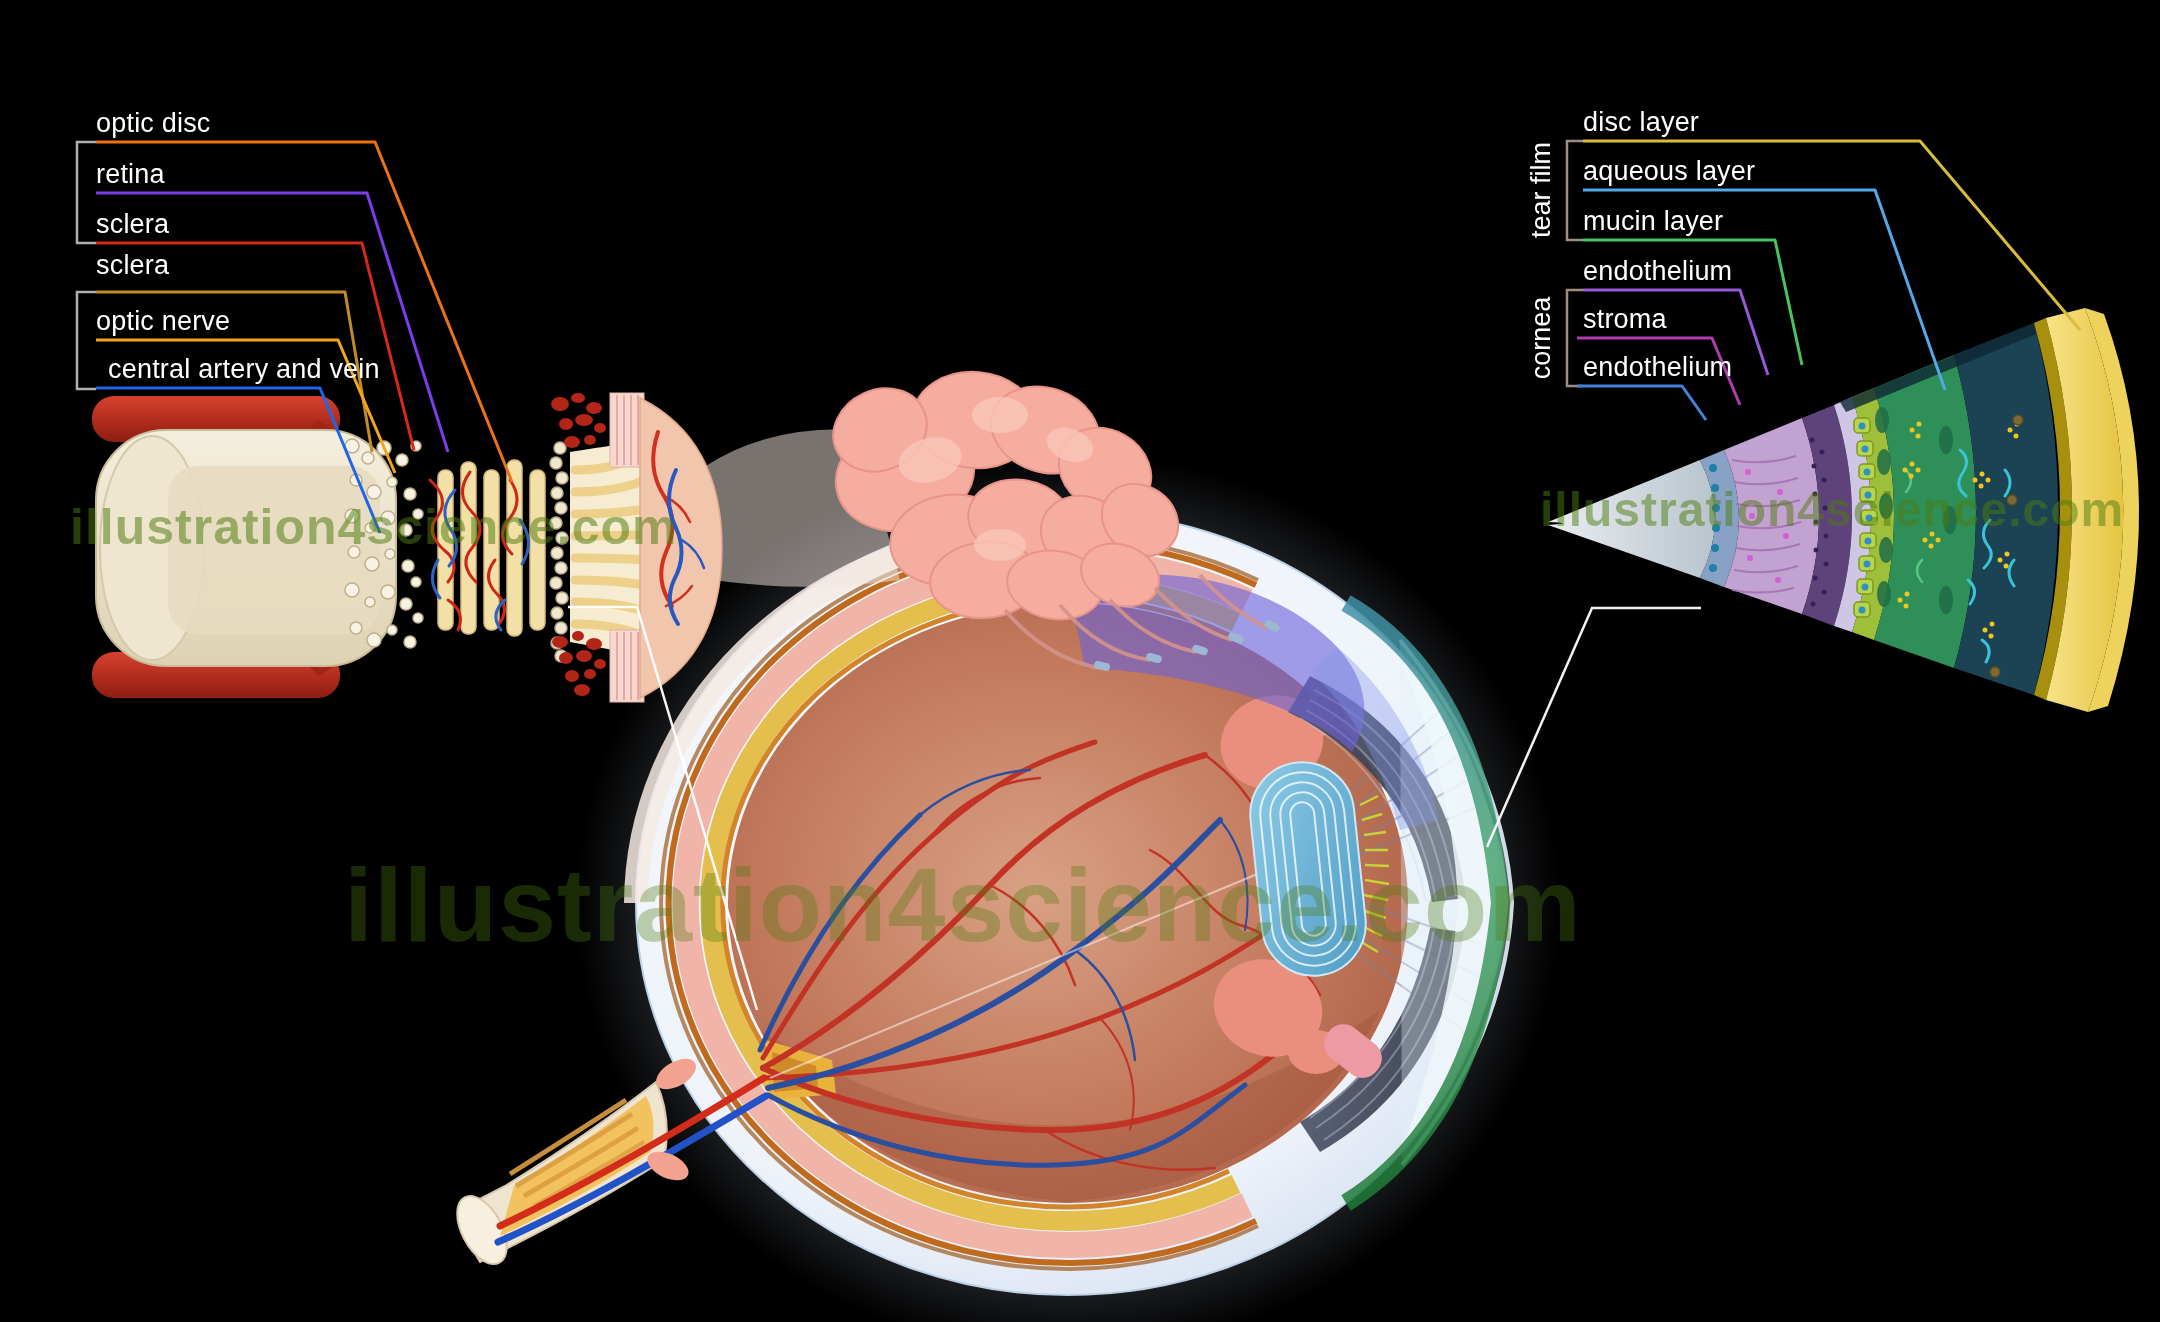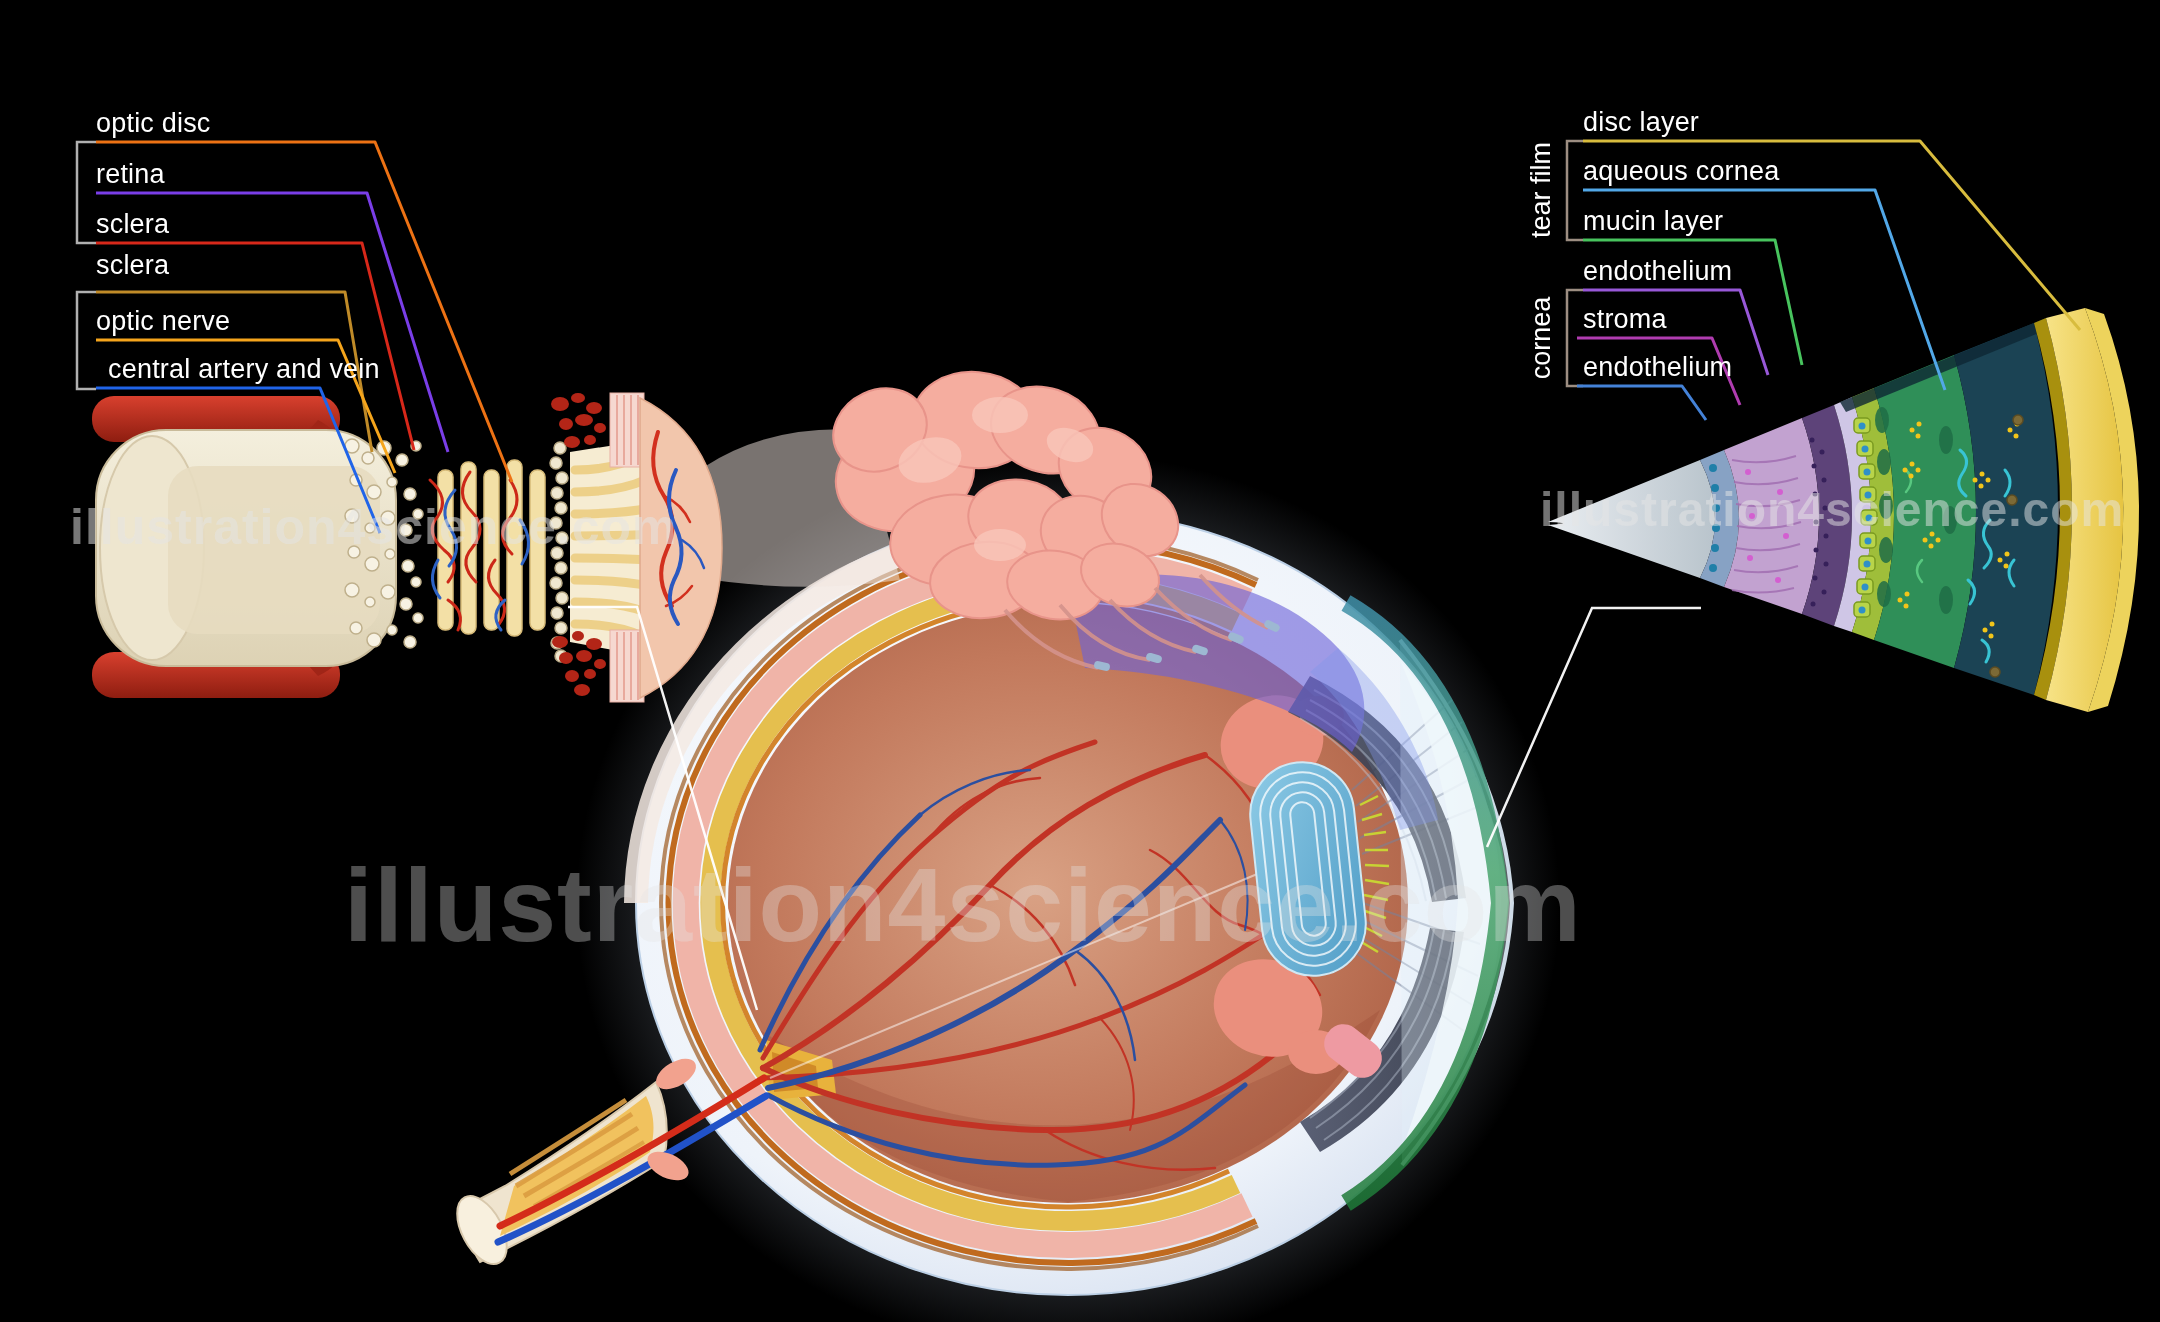--- a/index.html
+++ b/index.html
@@ -3,21 +3,21 @@
 <meta charset="utf-8">
 <style>
   html,body{margin:0;padding:0;background:#000;}
   #scene{position:relative;width:2160px;height:1322px;background:#000;overflow:hidden;
          font-family:"Liberation Sans","DejaVu Sans",sans-serif;}
   #art{position:absolute;left:0;top:0;}
   .lbl{position:absolute;color:#fff;font-size:27px;line-height:30px;font-weight:400;
        letter-spacing:.2px;white-space:nowrap;}
   .vlbl{position:absolute;color:#fff;font-size:27px;font-weight:400;white-space:nowrap;
         transform:translate(-50%,-50%) rotate(-90deg);}
-  .wm{position:absolute;font-weight:bold;color:#e5e5e5;white-space:nowrap;pointer-events:none;
+  .wm{position:absolute;font-weight:bold;color:#4d7c0f;white-space:nowrap;pointer-events:none;
       letter-spacing:1px;}
   .wm-center{left:344px;top:846px;font-size:104px;opacity:.34;}
   .wm-left{left:70px;top:498px;font-size:50px;opacity:.52;}
   .wm-right{left:1540px;top:482px;font-size:48px;opacity:.50;}
 </style>
 </head>
 <body>
 
 <div id="scene">
 
@@ -525,21 +525,21 @@
 <div class="lbl" style="left:96px;top:159px">retina</div>
 <div class="lbl" style="left:96px;top:209px">sclera</div>
 <div class="lbl" style="left:96px;top:250px">sclera</div>
 <div class="lbl" style="left:96px;top:306px">optic nerve</div>
 <div class="lbl" style="left:108px;top:354px">central artery and vein</div>
 
 <div class="vlbl" style="left:1541px;top:190px">tear film</div>
 <div class="vlbl" style="left:1541px;top:338px">cornea</div>
 
 <div class="lbl" style="left:1583px;top:107px">disc layer</div>
-<div class="lbl" style="left:1583px;top:156px">aqueous cornea</div>
+<div class="lbl" style="left:1583px;top:156px">aqueous layer</div>
 <div class="lbl" style="left:1583px;top:206px">mucin layer</div>
 <div class="lbl" style="left:1583px;top:256px">endothelium</div>
 <div class="lbl" style="left:1583px;top:304px">stroma</div>
 <div class="lbl" style="left:1583px;top:352px">endothelium</div>
 
 <div class="wm wm-left">illustration4science.com</div>
 <div class="wm wm-right">illustration4science.com</div>
 <div class="wm wm-center">illustration4science.com</div>
 
 </div>

